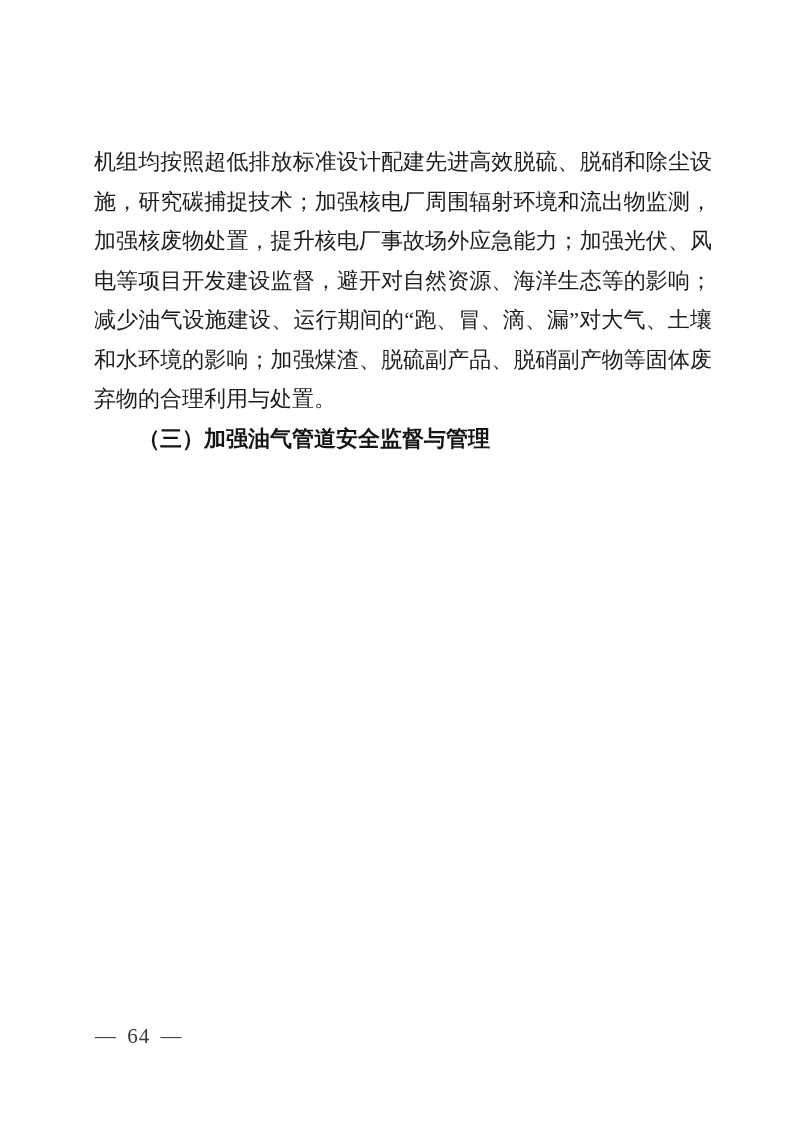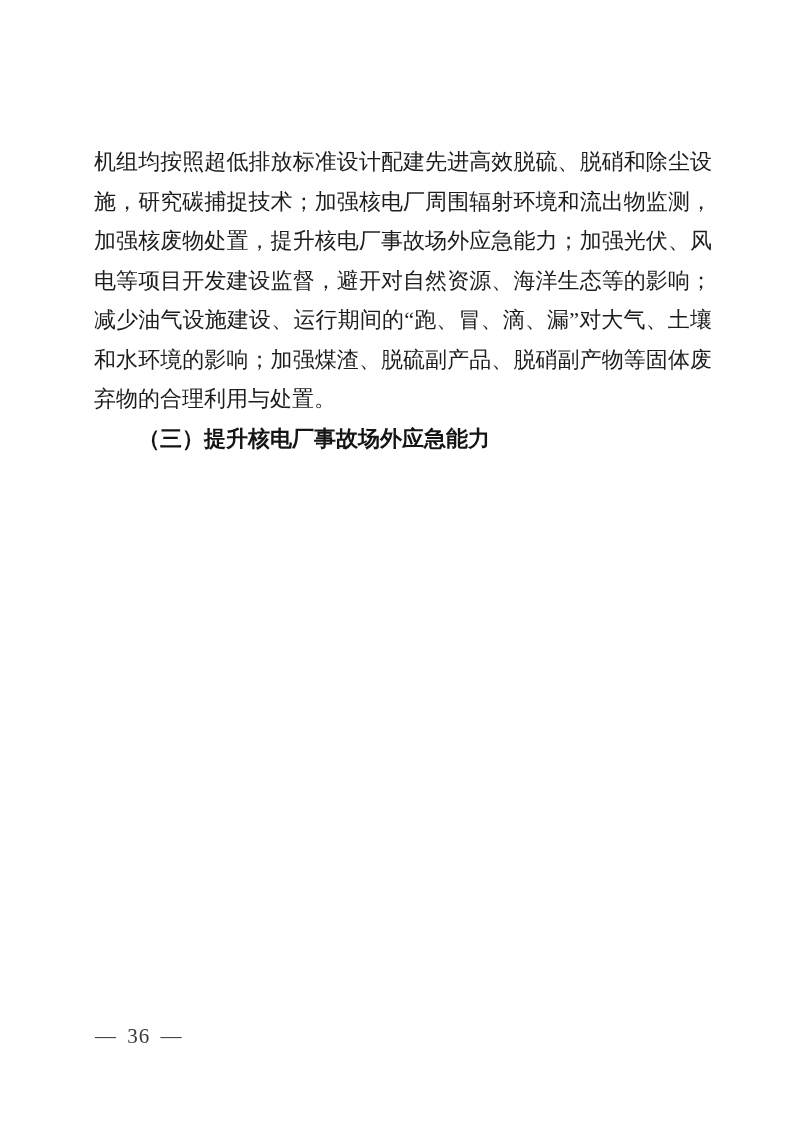--- a/index.html
+++ b/index.html
@@ -52,18 +52,18 @@
     word-spacing: 4px;
     letter-spacing: 1px;
   }
 </style>
 </head>
 <body>
 
 <div class="page">
   <div class="content">
     <p class="body-text">机组均按照超低排放标准设计配建先进高效脱硫、脱硝和除尘设施，研究碳捕捉技术；加强核电厂周围辐射环境和流出物监测，加强核废物处置，提升核电厂事故场外应急能力；加强光伏、风电等项目开发建设监督，避开对自然资源、海洋生态等的影响；减少油气设施建设、运行期间的“跑、冒、滴、漏”对大气、土壤和水环境的影响；加强煤渣、脱硫副产品、脱硝副产物等固体废弃物的合理利用与处置。</p>
-    <p class="section-heading">（三）提升核电厂事故场外应急能力</p>
+    <p class="section-heading">（三）加强油气管道安全监督与管理</p>
   </div>
   <div class="footer">
-    <span>— 36 —</span>
+    <span>— 64 —</span>
   </div>
 </div>
 
 </body></html>

